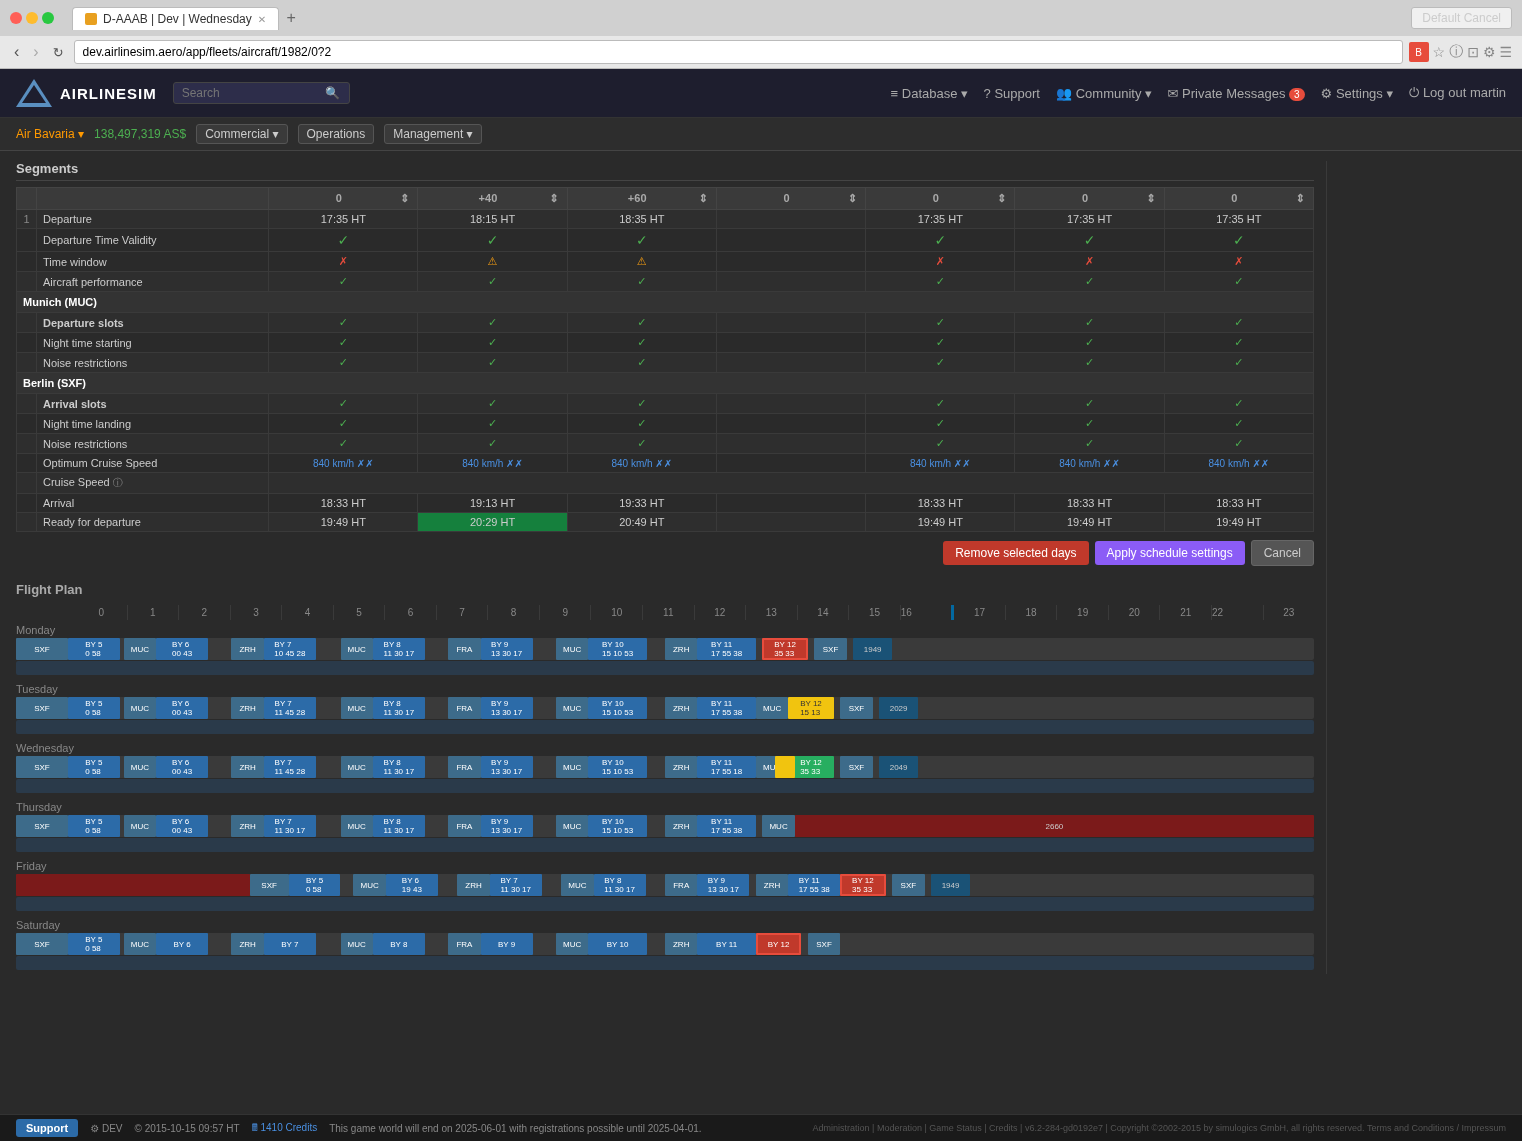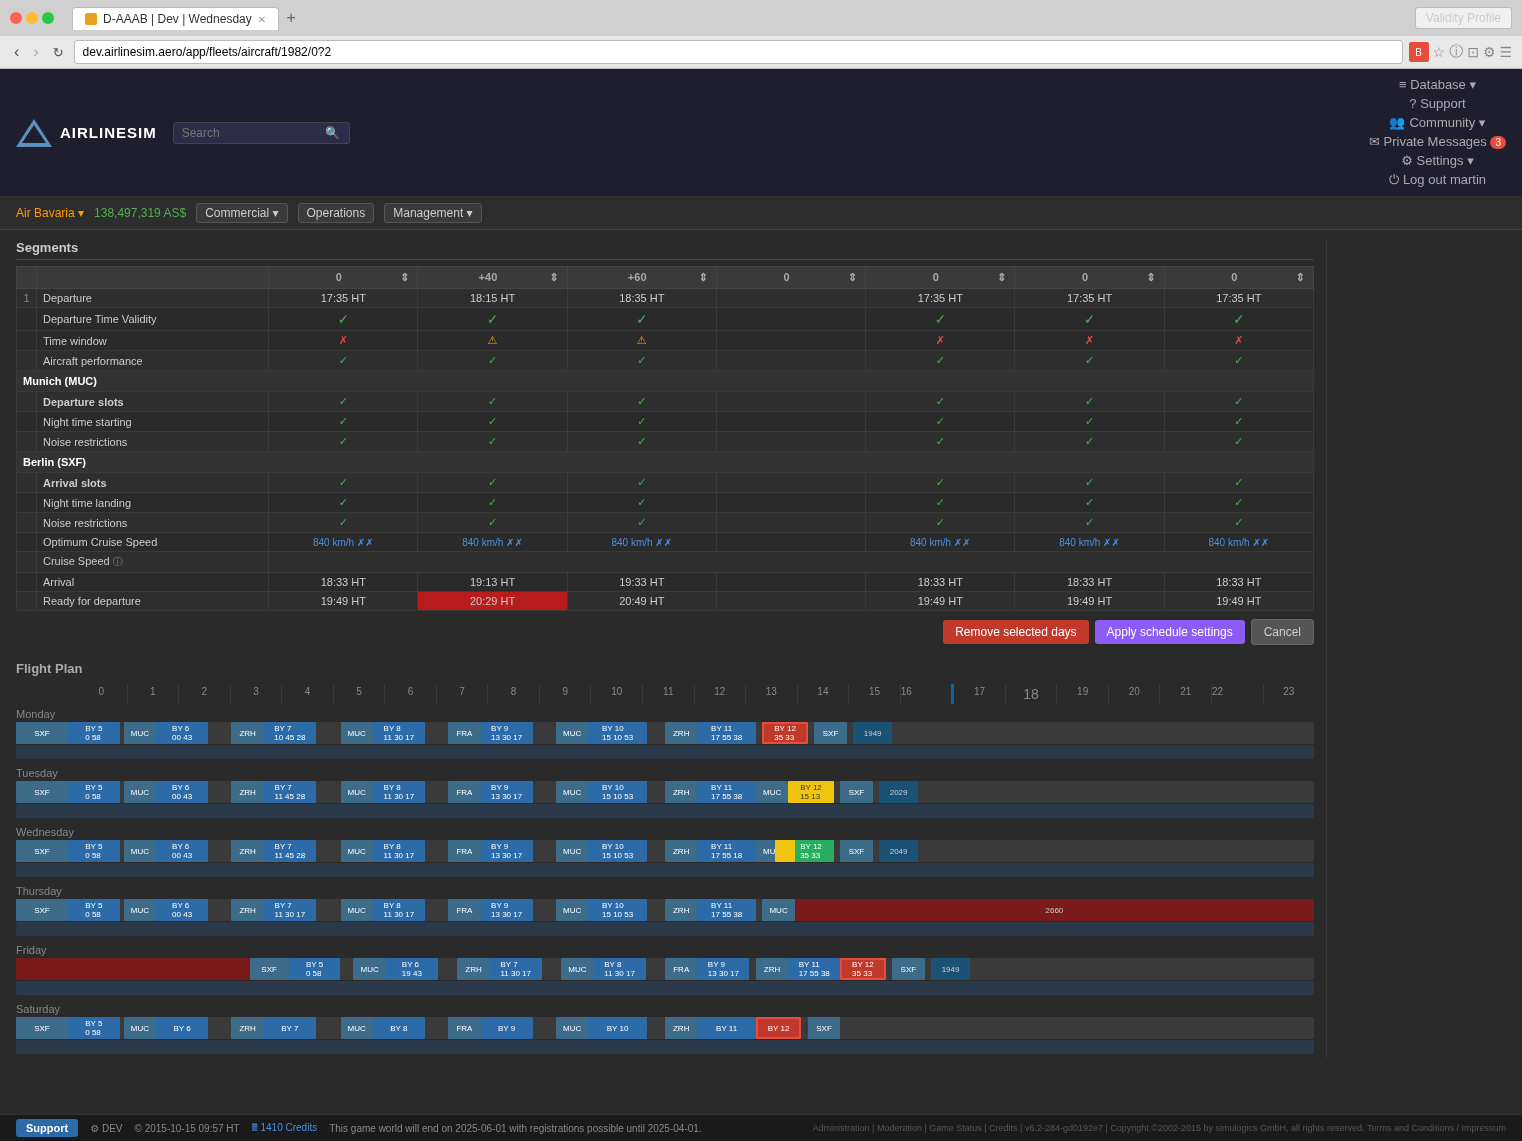--- a/index.html
+++ b/index.html
@@ -16,21 +16,21 @@
       <div style="width:12px;height:12px;border-radius:50%;background:#28c840;"></div>
     </div>
     <div style="display:flex;align-items:flex-end;margin-left:10px;">
       <div style="background:#fff;border:1px solid #bbb;border-bottom:none;padding:4px 12px;border-radius:4px 4px 0 0;font-size:12px;color:#333;display:flex;align-items:center;gap:6px;">
         <span style="width:12px;height:12px;background:#e8a020;border-radius:2px;display:inline-block;"></span>
         <span>D-AAAB | Dev | Wednesday</span>
         <span style="color:#999;font-size:10px;cursor:pointer;">✕</span>
       </div>
       <div style="width:24px;height:24px;display:flex;align-items:center;justify-content:center;cursor:pointer;color:#666;font-size:16px;">+</div>
     </div>
-    <div style="margin-left:auto;background:#f0f0f0;border:1px solid #bbb;padding:3px 10px;border-radius:3px;font-size:12px;cursor:pointer;">Validity Profile</div>
+    <div style="margin-left:auto;background:#f0f0f0;border:1px solid #bbb;padding:3px 10px;border-radius:3px;font-size:12px;cursor:pointer;">Default Cancel</div>
   </div>
   <div style="background:#e8e8e8;padding:4px 10px;display:flex;align-items:center;gap:6px;border-bottom:1px solid #bbb;">
     <button style="background:none;border:none;cursor:pointer;color:#555;font-size:16px;padding:0 4px;">‹</button>
     <button style="background:none;border:none;cursor:pointer;color:#aaa;font-size:16px;padding:0 4px;">›</button>
     <button style="background:none;border:none;cursor:pointer;color:#555;font-size:13px;padding:0 4px;">↻</button>
     <input style="flex: 1 1 0%; padding: 4px 8px; border: 1px solid rgb(187, 187, 187); border-radius: 3px; font-size: 12px; background: rgb(255, 255, 255);" value="dev.airlinesim.aero/app/fleets/aircraft/1982/0?2">
     <div style="display:flex;gap:4px;align-items:center;">
       <div style="width:20px;height:20px;background:#e74c3c;border-radius:2px;display:flex;align-items:center;justify-content:center;font-size:10px;color:#fff;">B</div>
       <div style="font-size:14px;color:#888;cursor:pointer;">☆</div>
       <div style="font-size:14px;color:#888;cursor:pointer;">ⓘ</div>
@@ -46,21 +46,21 @@
     <svg width="36" height="32" viewBox="0 0 36 32">
       <polygon points="18,2 36,30 0,30" fill="#5a8fc0"></polygon>
       <polygon points="18,8 30,26 6,26" fill="#1e1e2e"></polygon>
     </svg>
     <span style="color:#fff;font-size:15px;font-weight:bold;letter-spacing:1px;">AIRLINESIM</span>
   </div>
   <div style="background:#2d2d4a;border:1px solid #444;border-radius:3px;display:flex;align-items:center;padding:3px 8px;gap:4px;">
     <input style="background: none; border: none; color: rgb(204, 204, 204); font-size: 12px; outline: none; width: 140px;" placeholder="Search">
     <span style="color:#888;cursor:pointer;">🔍</span>
   </div>
-  <nav style="margin-left:auto;display:flex;align-items:center;gap:4px;flex-direction:column;">
+  <nav style="margin-left:auto;display:flex;align-items:center;gap:16px;">
     <span style="color:#aaa;cursor:pointer;font-size:13px;">≡ Database ▾</span>
     <span style="color:#aaa;cursor:pointer;font-size:13px;">? Support</span>
     <span style="color:#aaa;cursor:pointer;font-size:13px;">👥 Community ▾</span>
     <span style="color:#aaa;cursor:pointer;font-size:13px;">✉ Private Messages <span style="background:#e74c3c;color:#fff;border-radius:10px;padding:1px 5px;font-size:10px;">3</span></span>
     <span style="color:#aaa;cursor:pointer;font-size:13px;">⚙ Settings ▾</span>
     <span style="color:#aaa;cursor:pointer;font-size:13px;">⏻ Log out martin</span>
   </nav>
 </div>
 
 <div style="background:#2d2d2d;padding:6px 16px;display:flex;align-items:center;gap:10px;border-bottom:1px solid #444;">
@@ -249,21 +249,21 @@
               <td style="border:1px solid #3a3a3a;padding:3px 6px;text-align:center;"></td>
               <td style="border:1px solid #3a3a3a;padding:3px 6px;text-align:center;color:#ccc;">18:33 HT</td>
               <td style="border:1px solid #3a3a3a;padding:3px 6px;text-align:center;color:#ccc;">18:33 HT</td>
               <td style="border:1px solid #3a3a3a;padding:3px 6px;text-align:center;color:#ccc;">18:33 HT</td>
             </tr>
 
             <tr>
               <td style="border:1px solid #3a3a3a;padding:3px 6px;background:#2e2e2e;"></td>
               <td style="border:1px solid #3a3a3a;padding:3px 6px;color:#ccc;background:#2e2e2e;">Ready for departure</td>
               <td style="border:1px solid #3a3a3a;padding:3px 6px;text-align:center;color:#ccc;background:#2e2e2e;">19:49 HT</td>
-              <td style="border:1px solid #3a3a3a;padding:3px 6px;text-align:center;color:#ccc;background:#b91c1c;">20:29 HT</td>
+              <td style="border:1px solid #3a3a3a;padding:3px 6px;text-align:center;color:#ccc;background:#15803d;">20:29 HT</td>
               <td style="border:1px solid #3a3a3a;padding:3px 6px;text-align:center;color:#ccc;background:#2e2e2e;">20:49 HT</td>
               <td style="border:1px solid #3a3a3a;padding:3px 6px;text-align:center;background:#2e2e2e;"></td>
               <td style="border:1px solid #3a3a3a;padding:3px 6px;text-align:center;color:#ccc;background:#2e2e2e;">19:49 HT</td>
               <td style="border:1px solid #3a3a3a;padding:3px 6px;text-align:center;color:#ccc;background:#2e2e2e;">19:49 HT</td>
               <td style="border:1px solid #3a3a3a;padding:3px 6px;text-align:center;color:#ccc;background:#2e2e2e;">19:49 HT</td>
             </tr>
           </tbody>
         </table>
       </div>
 
@@ -290,21 +290,21 @@
           <div style="flex:1;text-align:center;color:#888;font-size:10px;border-right:1px solid #3a3a3a;padding:2px 0;min-width:20px;">8</div>
           <div style="flex:1;text-align:center;color:#888;font-size:10px;border-right:1px solid #3a3a3a;padding:2px 0;min-width:20px;">9</div>
           <div style="flex:1;text-align:center;color:#888;font-size:10px;border-right:1px solid #3a3a3a;padding:2px 0;min-width:20px;">10</div>
           <div style="flex:1;text-align:center;color:#888;font-size:10px;border-right:1px solid #3a3a3a;padding:2px 0;min-width:20px;">11</div>
           <div style="flex:1;text-align:center;color:#888;font-size:10px;border-right:1px solid #3a3a3a;padding:2px 0;min-width:20px;">12</div>
           <div style="flex:1;text-align:center;color:#888;font-size:10px;border-right:1px solid #3a3a3a;padding:2px 0;min-width:20px;">13</div>
           <div style="flex:1;text-align:center;color:#888;font-size:10px;border-right:1px solid #3a3a3a;padding:2px 0;min-width:20px;">14</div>
           <div style="flex:1;text-align:center;color:#888;font-size:10px;border-right:1px solid #3a3a3a;padding:2px 0;min-width:20px;">15</div>
           <div style="flex:1;color:#888;font-size:10px;border-right:3px solid #0369a1;padding:2px 0;min-width:20px;">16</div>
           <div style="flex:1;text-align:center;color:#888;font-size:10px;border-right:1px solid #3a3a3a;padding:2px 0;min-width:20px;">17</div>
-          <div style="flex:1;text-align:center;color:#888;font-size:14px;border-right:1px solid #3a3a3a;padding:2px 0;min-width:20px;">18</div>
+          <div style="flex:1;text-align:center;color:#888;font-size:10px;border-right:1px solid #3a3a3a;padding:2px 0;min-width:20px;">18</div>
           <div style="flex:1;text-align:center;color:#888;font-size:10px;border-right:1px solid #3a3a3a;padding:2px 0;min-width:20px;">19</div>
           <div style="flex:1;text-align:center;color:#888;font-size:10px;border-right:1px solid #3a3a3a;padding:2px 0;min-width:20px;">20</div>
           <div style="flex:1;text-align:center;color:#888;font-size:10px;border-right:1px solid #3a3a3a;padding:2px 0;min-width:20px;">21</div>
           <div style="flex:1;text-align:left;color:#888;font-size:10px;border-right:1px solid #3a3a3a;padding:2px 0;min-width:20px;">22</div>
           <div style="flex:1;text-align:center;color:#888;font-size:10px;padding:2px 0;min-width:20px;">23</div>
         </div>
       </div>
 
       <div style="margin-bottom:8px;">
         <div style="color:#888;font-size:11px;margin-bottom:2px;">Monday</div>

